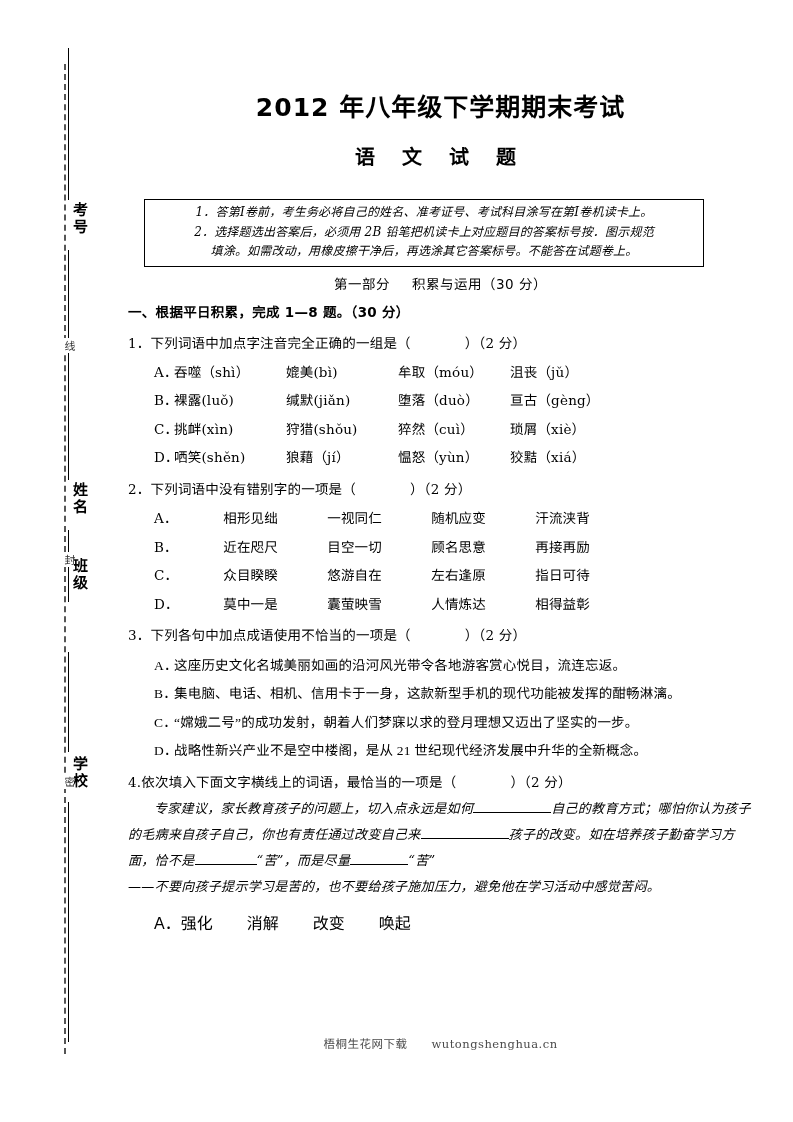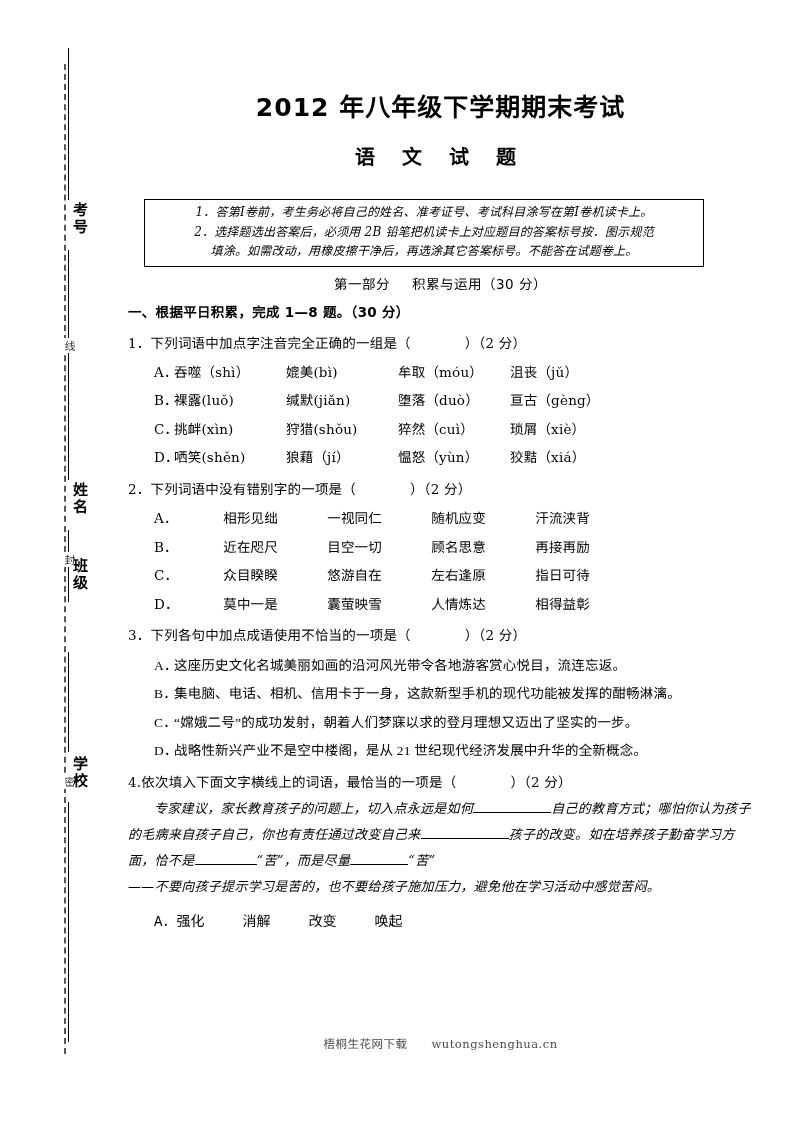--- a/index.html
+++ b/index.html
@@ -204,22 +204,22 @@
     vertical-align: baseline;
   }
   .fill.w1 { width: 78px; }
   .fill.w2 { width: 88px; }
   .fill.w3 { width: 62px; }
   .fill.w4 { width: 58px; }
 
   .q4-opts {
     margin-top: 10px;
     padding-left: 26px;
-    font-size: 14px;
-    font-family: Liberation Mono, monospace;
+    font-size: 16px;
+    font-family: Liberation Sans, sans-serif;
     white-space: nowrap;
   }
   .q4-opts .cell { display: inline-block; width: 66px; }
 
   
   .footer {
     position: absolute;
     left: 0;
     top: 1035px;
     width: 625px;

